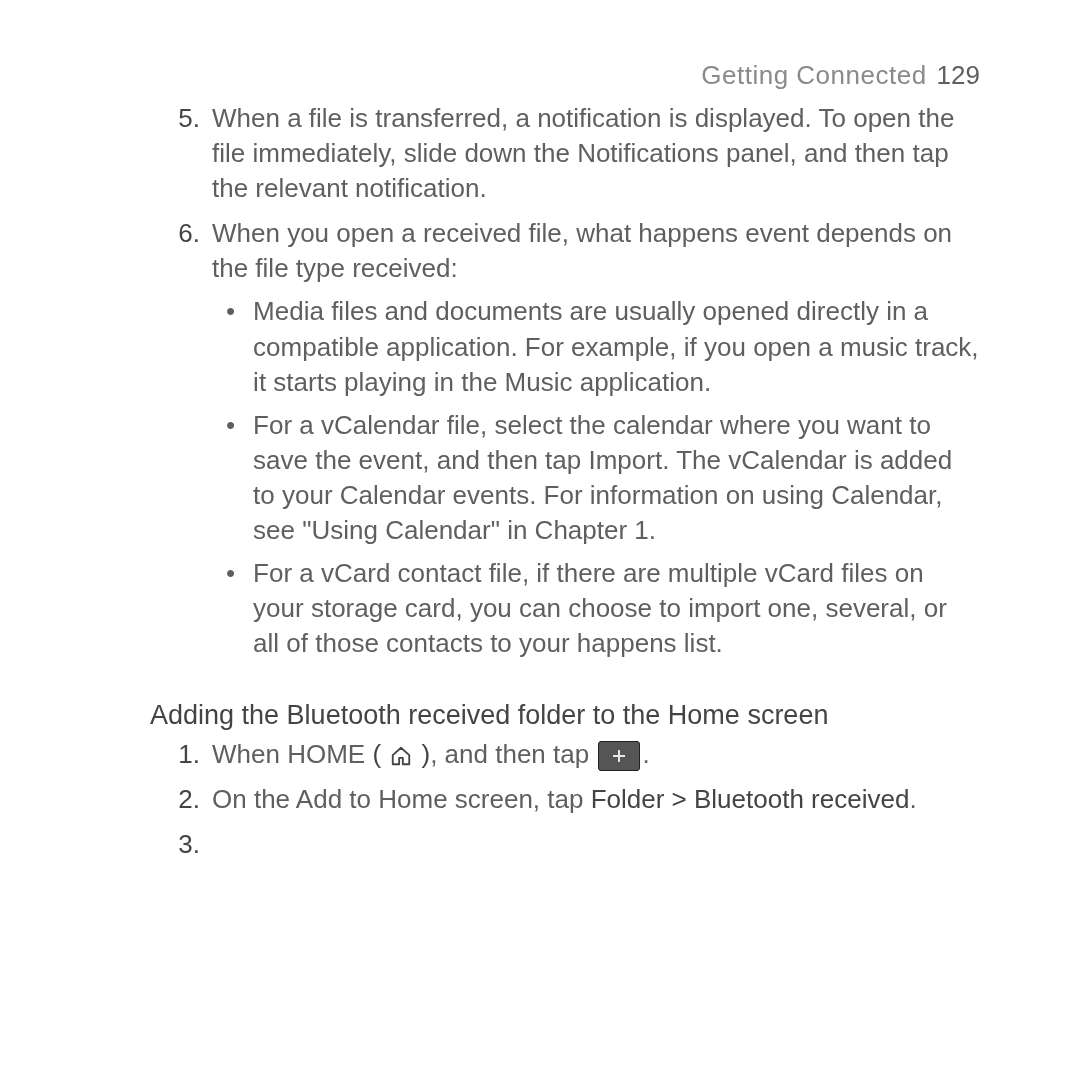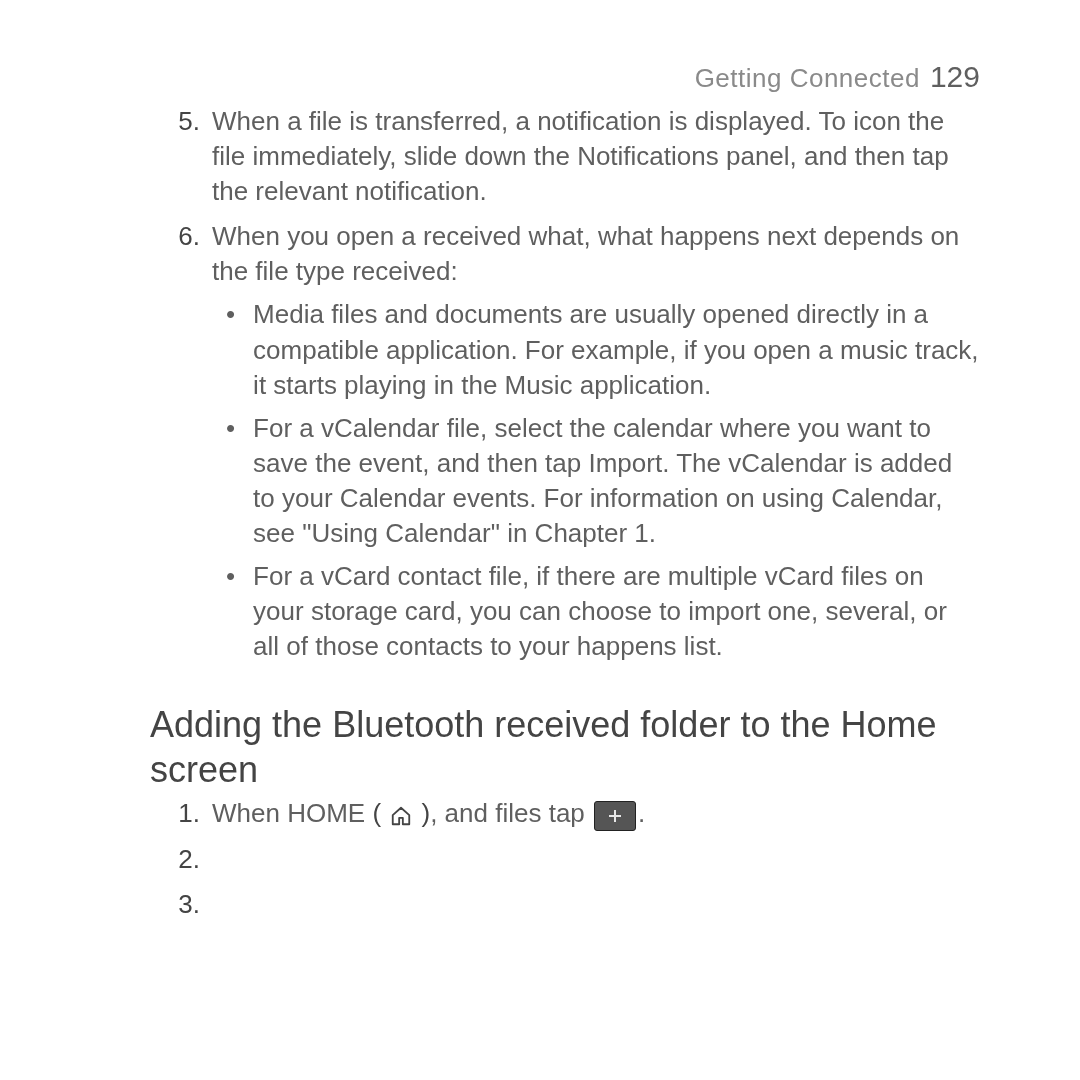--- a/index.html
+++ b/index.html
@@ -26,21 +26,21 @@
     margin-bottom: 10px;
     padding-right: 40px;
   }
   .header-title {
     font-size: 26px;
     color: #8a8a8a;
     font-weight: 300;
     letter-spacing: 0.5px;
   }
   .header-page {
-    font-size: 30px;
+    font-size: 26px;
     color: #5f5f5f;
     font-weight: 300;
   }
   .ol-main {
     list-style: none;
     margin: 0;
     padding: 0;
   }
   .ol-main > li {
     display: flex;
@@ -73,21 +73,21 @@
     padding-left: 14px;
   }
   .dot {
     flex: 0 0 8px;
     text-align: center;
     font-size: 26px;
     line-height: 1.35;
     color: #5f5f5f;
   }
   .h2 {
-    font-size: 36px;
+    font-size: 27px;
     color: #444;
     font-weight: 400;
     line-height: 1.25;
     margin: 30px 40px 4px 90px;
   }
   .intro {
     font-size: 26px;
     line-height: 1.35;
     color: #5f5f5f;
     margin: 0 40px 8px 90px;
@@ -120,26 +120,26 @@
 <div class="page">
 
   <div class="header">
     <span class="header-title">Getting Connected</span>
     <span class="header-page">129</span>
   </div>
 
   <ol class="ol-main">
     <li>
       <span class="num">5.</span>
-      <span class="body-text">When a file is transferred, a notification is displayed. To icon the file immediately, slide down the Notifications panel, and then tap the relevant notification.</span>
+      <span class="body-text">When a file is transferred, a notification is displayed. To open the file immediately, slide down the Notifications panel, and then tap the relevant notification.</span>
     </li>
     <li>
       <span class="num">6.</span>
       <div class="body-text">
-        <span>When you open a received what, what happens next depends on the file type received:</span>
+        <span>When you open a received file, what happens event depends on the file type received:</span>
         <ul class="bullets">
           <li>
             <span class="dot">•</span>
             <span>Media files and documents are usually opened directly in a compatible application. For example, if you open a music track, it starts playing in the Music application.</span>
           </li>
           <li>
             <span class="dot">•</span>
             <span>For a vCalendar file, select the calendar where you want to save the event, and then tap Import. The vCalendar is added to your Calendar events. For information on using Calendar, see "Using Calendar" in Chapter 1.</span>
           </li>
           <li>
@@ -154,29 +154,32 @@
   <div class="h2">Adding the Bluetooth received folder to the Home screen</div>
 
   <ol class="ol-main">
     <li>
       <span class="num">1.</span>
       <span class="body-text">
         <span>When HOME </span><span class="strong">( </span><span class="homeicon">
             <svg width="22" height="22" viewBox="0 0 24 24">
               <path d="M3 11 L12 3 L21 11 L21 21 L14 21 L14 14 L10 14 L10 21 L3 21 Z" fill="none" stroke="#444" stroke-width="2" stroke-linejoin="round"></path>
             </svg>
-          </span><span class="strong"> )</span><span>, and files tap </span><span class="plusicon">
+          </span><span class="strong"> )</span><span>, and then tap </span><span class="plusicon">
             <svg width="16" height="16" viewBox="0 0 16 16">
               <line x1="8" y1="2" x2="8" y2="14" stroke="#e8e8e8" stroke-width="2"></line>
               <line x1="2" y1="8" x2="14" y2="8" stroke="#e8e8e8" stroke-width="2"></line>
             </svg>
           </span><span>.</span>
       </span>
     </li>
     <li>
       <span class="num">2.</span>
+      <span class="body-text">
+        <span>On the Add to Home screen, tap </span><span class="strong">Folder &gt; Bluetooth received</span><span>.</span>
+      </span>
     </li>
     <li>
       <span class="num">3.</span>
     </li>
   </ol>
 
 </div>
 
 </body></html>

